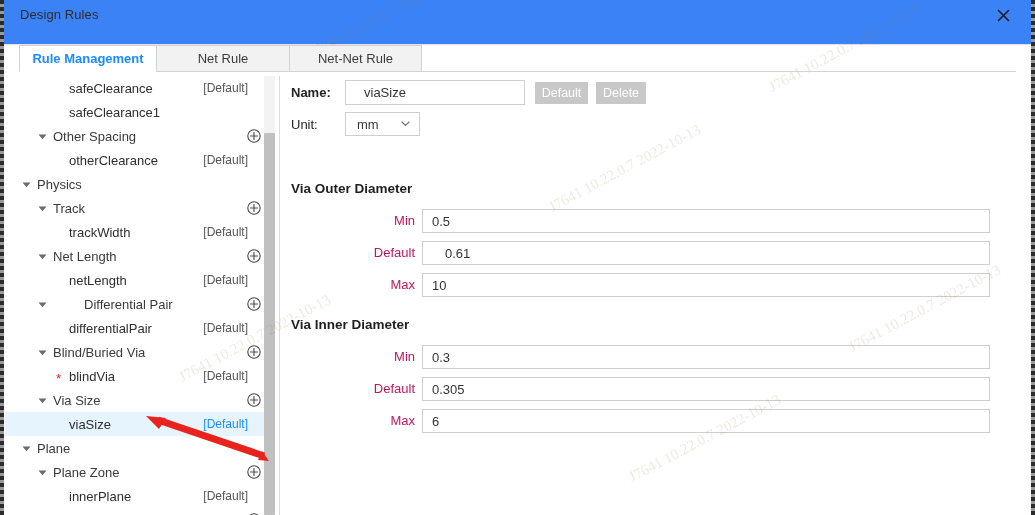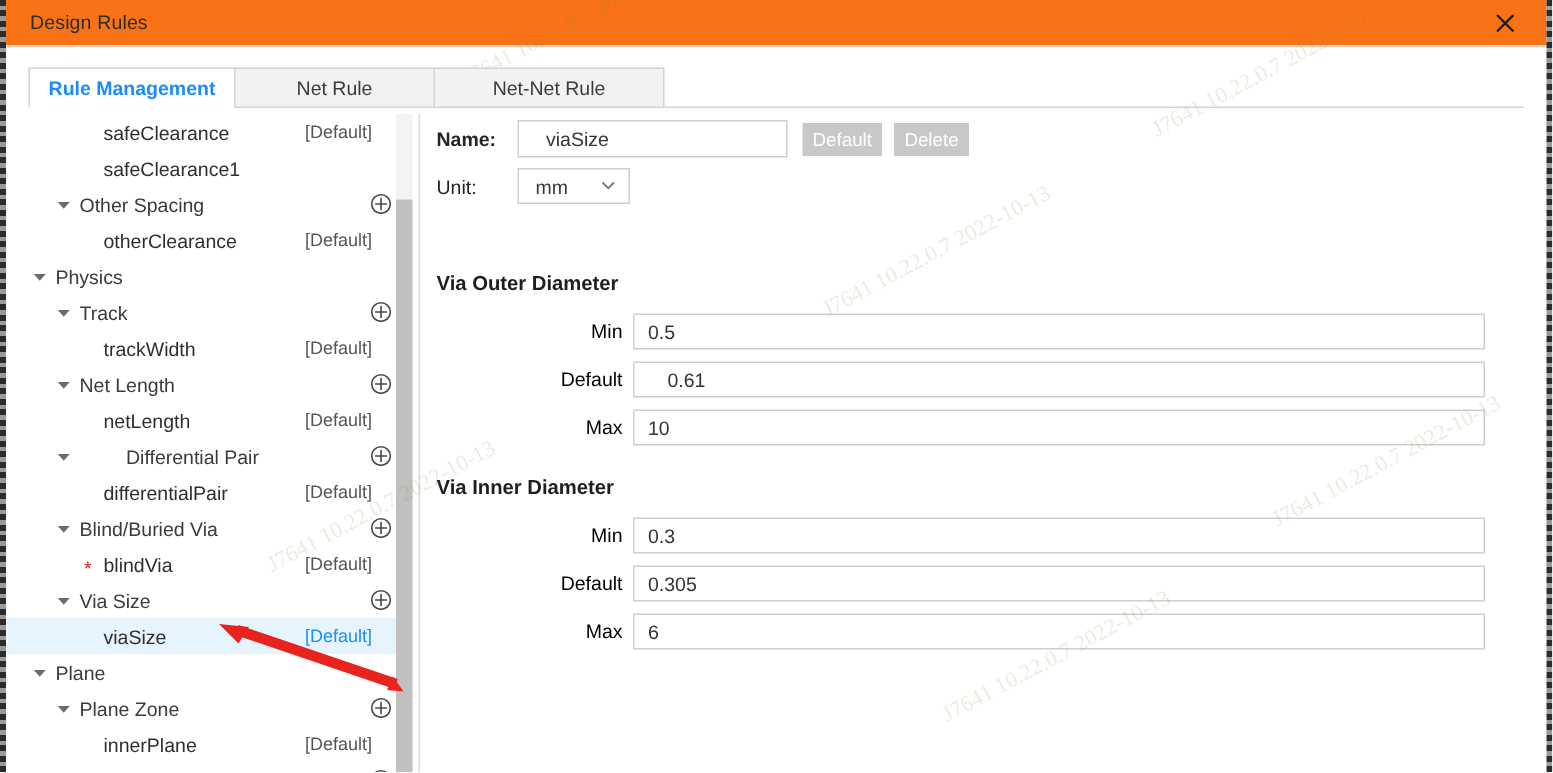--- a/index.html
+++ b/index.html
@@ -31,22 +31,22 @@
     );
     z-index: 40;
   }
   .edge.left  { left: 0; }
   .edge.right { right: 0; }
 
   
   #titlebar {
     position: absolute;
     left: 4px; right: 4px; top: 0;
-    height: 31px;
-    background: #f97316;
+    height: 45px;
+    background: #3b82f6;
     border-bottom: 1px solid #e2e2e2;
   }
   #title-text {
     position: absolute;
     left: 16px; top: 7px;
     font-size: 13px;
     color: #2d2d2d;
     letter-spacing: .1px;
   }
   #close-btn {
@@ -192,21 +192,21 @@
   .form-label {
     position: absolute;
     font-size: 13px;
     color: #242424;
     font-weight: bold;
     white-space: nowrap;
   }
   .field-label {
     position: absolute;
     font-size: 13px;
-    color: #000000;
+    color: #be185d;
     text-align: right;
     white-space: nowrap;
   }
   .section-title {
     position: absolute;
     font-size: 13.5px;
     color: #1f1f1f;
     font-weight: bold;
     white-space: nowrap;
     text-align: right;
@@ -304,21 +304,21 @@
   </div>
 
   <div id="tabs-underline"></div>
   <div id="tabs">
       <div class="tab active" style="width: 137px;">
         <span>Rule Management</span>
       </div>
       <div class="tab" style="width: 133px;">
         <span>Net Rule</span>
       </div>
-      <div class="tab" style="width: 154px;">
+      <div class="tab" style="width: 133px;">
         <span>Net-Net Rule</span>
       </div>
     </div>
   <div id="tab-active-mask" style="left: 20px; width: 135px;"></div>
 
   <div id="tree-panel">
       <div class="tree-row">
         <span class="node-label leaf-label" style="left: 64px;">safeClearance</span>
         <span class="default-tag">[Default]</span>
       </div>

